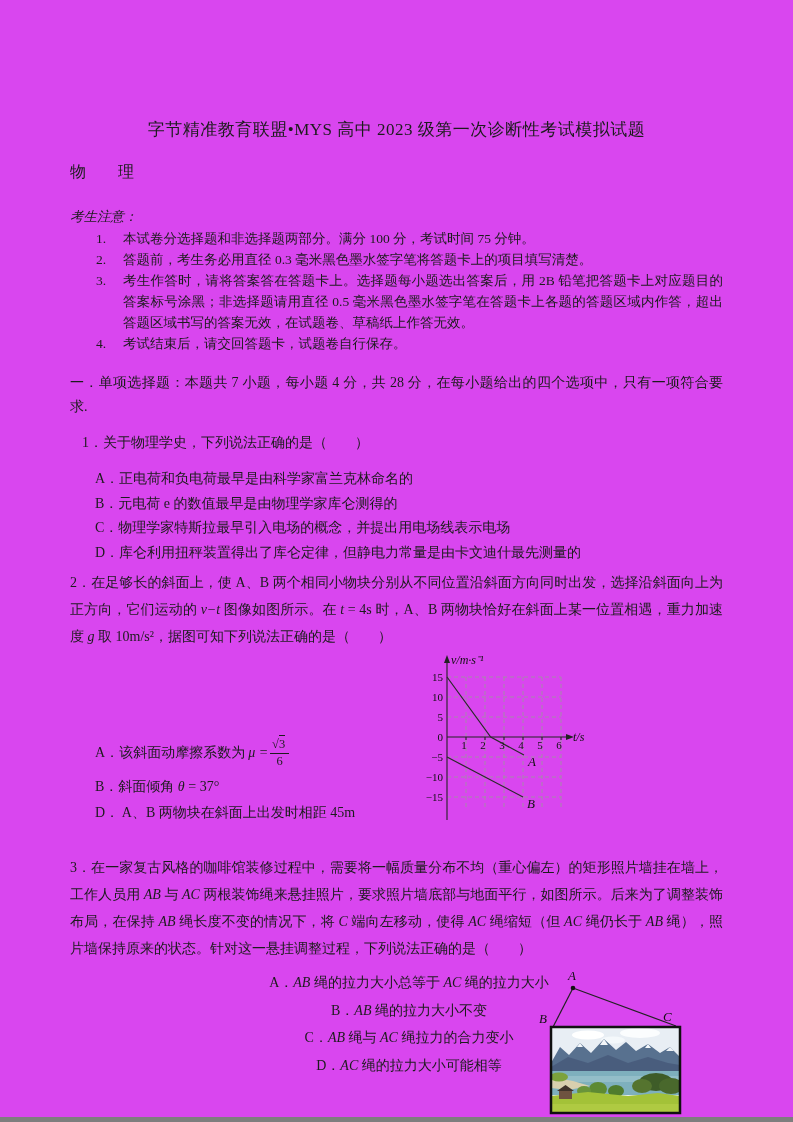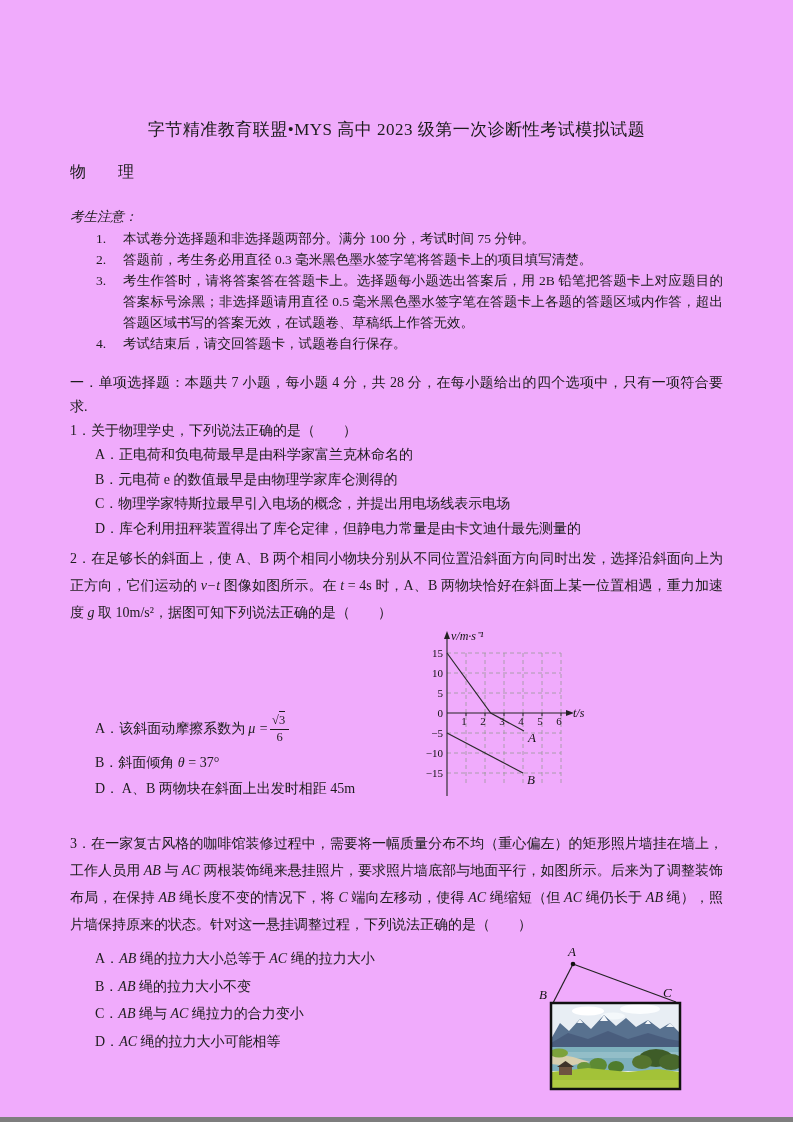--- a/index.html
+++ b/index.html
@@ -1,40 +1,40 @@
 <!DOCTYPE html>
 <html><head>
 <meta charset="utf-8">
 <style>
   html,body{margin:0;padding:0;background:#fff;}
-  .page{position:relative;width:793px;height:1122px;background:#f0abfc;box-sizing:border-box;
+  .page{position:relative;width:793px;height:1122px;background:#d946ef;box-sizing:border-box;
         padding:118px 70px 0 70px;font-family:"Liberation Serif",serif;color:#1c1c1c;overflow:hidden;}
   .title{text-align:center;font-size:17px;letter-spacing:0.5px;}
   .subject{font-size:16px;margin-top:21px;}
   .notice{margin-top:23px;font-size:13.5px;line-height:21px;}
   .notice-head{margin-bottom:1px;font-style:italic;}
   .notice-item{display:flex;padding-left:26px;}
   .notice-num{width:27px;flex:none;}
   .notice-txt{flex:1;text-align:justify;}
   .sec{margin:17px 0 0 0;font-size:14px;line-height:24px;text-align:justify;}
-  .stem{margin:0;font-size:14px;line-height:24px;text-align:justify;}
+  .stem{margin:12px;font-size:14px;line-height:24px;text-align:justify;}
   .stem2{margin:4px 0 0 0;font-size:14px;line-height:27px;text-align:justify;}
   .opt{margin-left:25px;font-size:14px;line-height:24.5px;}
   .var{font-style:italic;}
   .q2-block{position:relative;height:200px;}
   .q2-opts{padding-top:82px;margin-left:25px;font-size:14px;}
   .q2-opts .optline{line-height:25.5px;}
   .opt-a{display:flex;align-items:center;min-height:42px;}
   .frac{display:inline-block;text-align:center;vertical-align:middle;line-height:1.05;font-size:12.5px;margin-left:2px;}
   .frac .top{display:block;border-bottom:1px solid #1c1c1c;padding:0 4px 1px 2px;}
   .frac .bot{display:block;padding-top:1px;}
   .ovl{border-top:1px solid #1c1c1c;padding-top:1px;}
   .graph{position:absolute;left:352px;top:2px;}
   .q3-block{position:relative;height:172px;}
-  .q3-opts{padding-top:7px;margin-left:25px;font-size:14px;line-height:27.5px;}
+  .q3-opts{padding-top:7px;margin-left:25px;font-size:14px;line-height:27.5px;text-align:center;}
   .fig{position:absolute;left:458px;top:3px;}
   .bottom-bar{position:absolute;left:0;bottom:0;width:793px;height:5px;background:#7e7e7e;}
   
   .grid{stroke:#9a9a9a;stroke-width:0.8;stroke-dasharray:4 3;}
   .ax{stroke:#222;stroke-width:1.1;}
   .ser{stroke:#2a2a2a;stroke-width:1.2;fill:none;}
   .tick{font:11px "Liberation Serif",serif;fill:#111;}
   .alabel{font:italic 12px "Liberation Serif",serif;fill:#111;}
   .sname{font:italic 13px "Liberation Serif",serif;fill:#111;}
   .fit{font:italic 13px "Liberation Serif",serif;fill:#111;}

